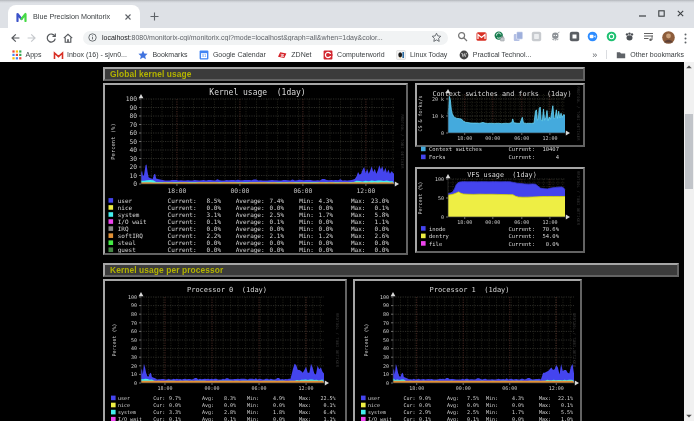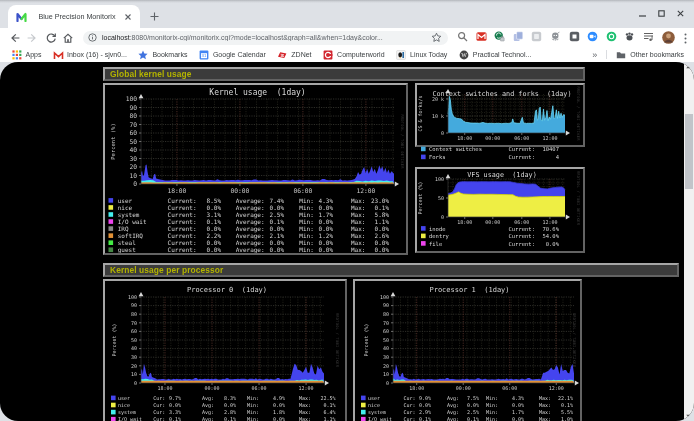--- a/index.html
+++ b/index.html
@@ -5,21 +5,21 @@
   * { margin: 0; padding: 0; box-sizing: border-box; }
   svg { display: block; }
   html, body { width: 694px; height: 421px; overflow: hidden; }
   body { font-family: "Liberation Sans", sans-serif; position: relative; background: #dee1e6;
     -webkit-font-smoothing: antialiased; }
 
   
   .tabstrip { position: absolute; left: 0; top: 0; width: 694px; height: 28px;
     background: linear-gradient(#b4b7bc 0px, #ced1d6 1.5px, #dee1e6 3px); }
   .tab { position: absolute; left: 8px; top: 5px; width: 132px; height: 23px;
-    background: #fff; border-radius: 8px 8px 0 0; display: flex; align-items: center; text-align: center; }
+    background: #fff; border-radius: 8px 8px 0 0; display: flex; align-items: center; }
   .tab-favicon { margin-left: 8px; width: 11px; height: 11px; flex: 0 0 auto; }
   .tab-title { margin-left: 6px; font-size: 7.2px; color: #3c4043; white-space: nowrap;
     overflow: hidden; flex: 1 1 auto; }
   .tab-close { width: 14px; height: 14px; margin-right: 5px; flex: 0 0 auto;
     display: flex; align-items: center; justify-content: center; }
   .newtab { position: absolute; left: 146px; top: 8px; width: 16px; height: 16px;
     display: flex; align-items: center; justify-content: center; }
   .wincontrols { position: absolute; right: 4px; top: 0; height: 26px;
     display: flex; align-items: center; }
   .winbtn { width: 19px; height: 18px; display: flex; align-items: center; justify-content: center; }
@@ -43,21 +43,21 @@
   .bm { display: flex; align-items: center; margin-left: 11.5px; flex: 0 0 auto; }
   .bm-icon { width: 10px; height: 10px; margin-right: 4px; }
   .bm-label { font-size: 7px; color: #3c4043; white-space: nowrap; }
   .bm-spacer { flex: 1 1 auto; }
   .bm-overflow { font-size: 9px; color: #5f6368; margin-right: 9px; }
   .bm-sep { width: 1px; height: 9px; background: #dadce0; margin-right: 9px; }
   .bm-other { display: flex; align-items: center; margin-right: 10px; }
 
   
   .content { position: absolute; left: 0; top: 62px; width: 694px; height: 359px;
-    background: #000; overflow: hidden; border-radius: 18px; }
+    background: #000; overflow: hidden; }
   .sec-title { position: absolute; height: 14px; border: 2px solid;
     border-color: #a6a6a6 #636363 #636363 #a6a6a6; background: #3b3b3b;
     font-size: 8.4px; font-weight: bold; color: #b3b300; line-height: 10.5px;
     padding-left: 5px; letter-spacing: 0.1px; }
   .gbox { position: absolute; border: 2px solid; border-color: #a6a6a6 #636363 #636363 #a6a6a6;
     background: #000; }
   .gbox svg { display: block; transform: translateZ(0); }
 
   .scrollbar { position: absolute; left: 684px; top: 0; width: 10px; height: 359px;
     background: #f1f1f1; }

